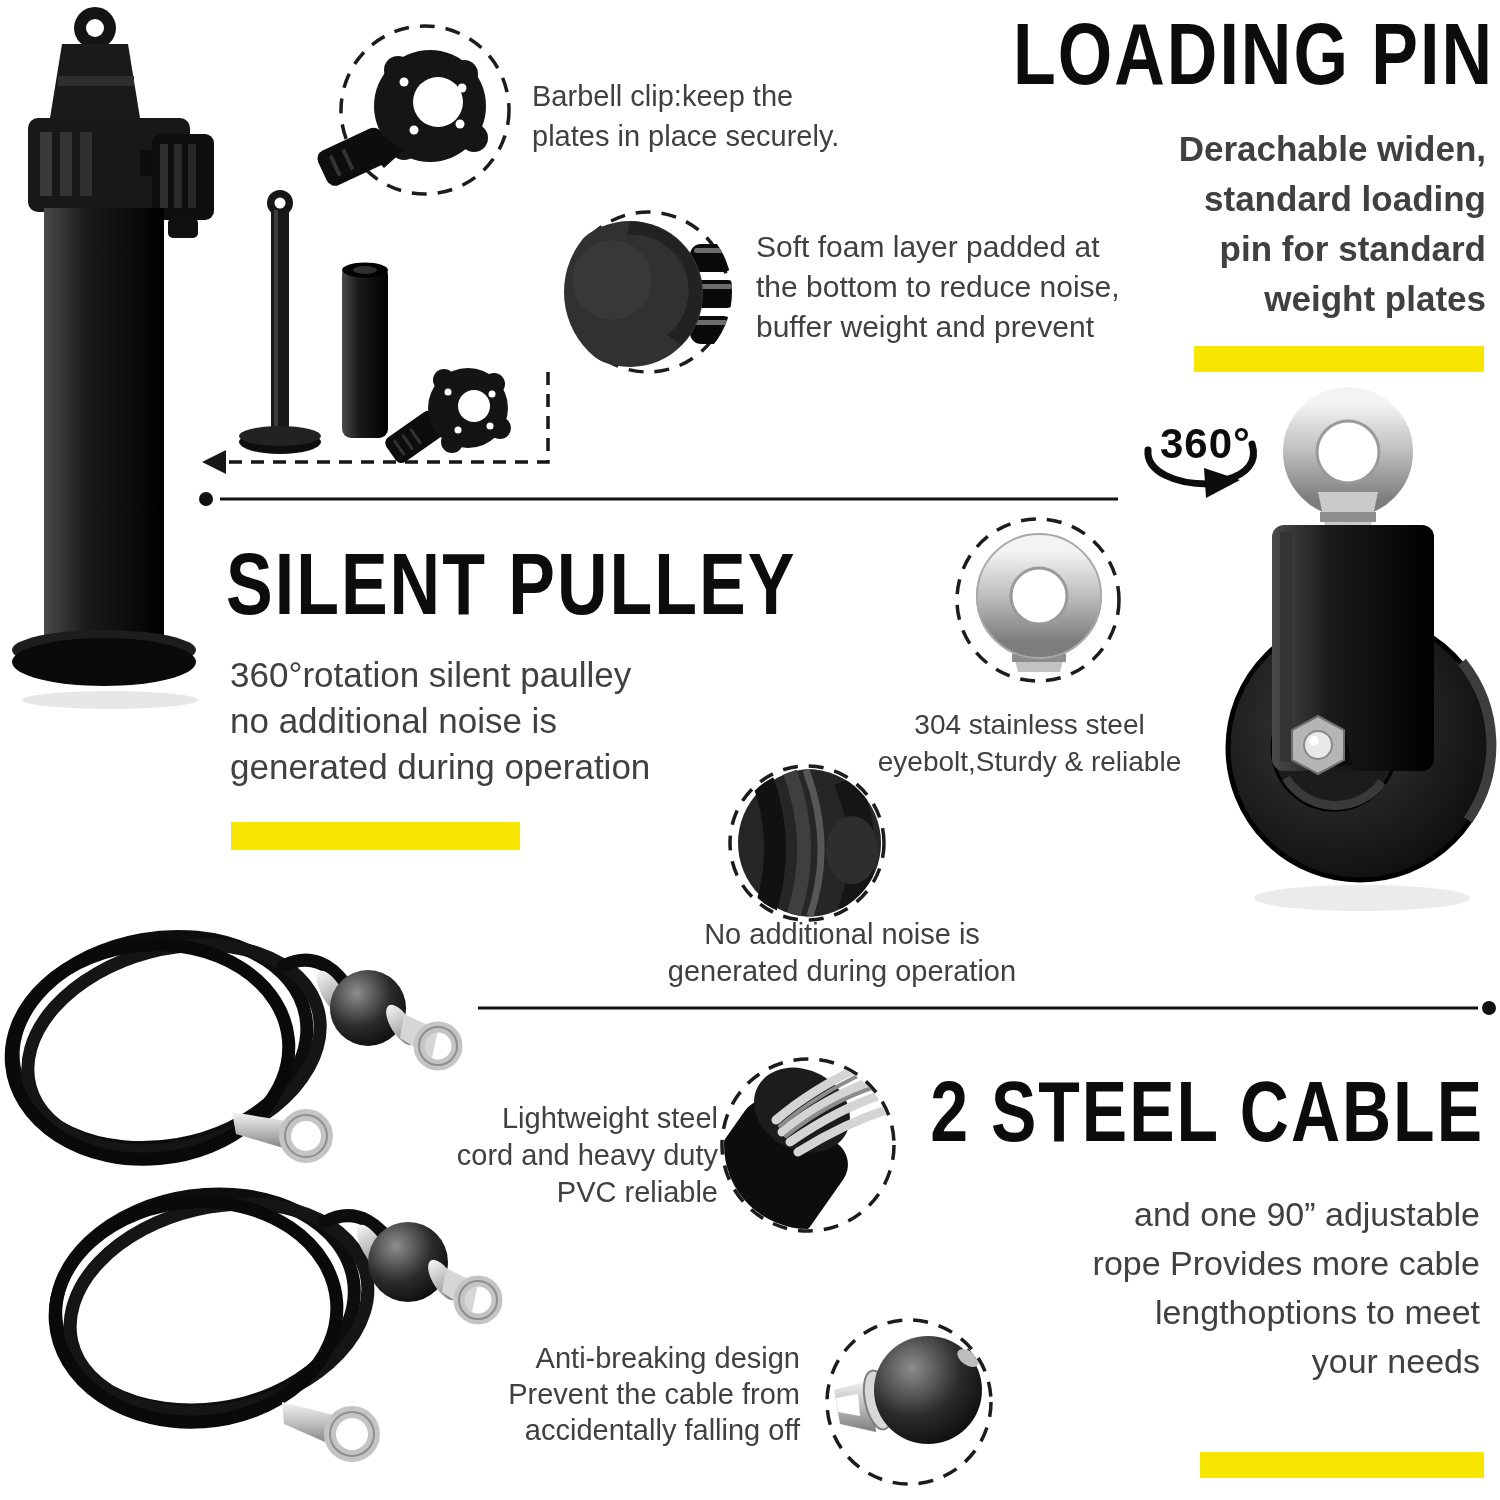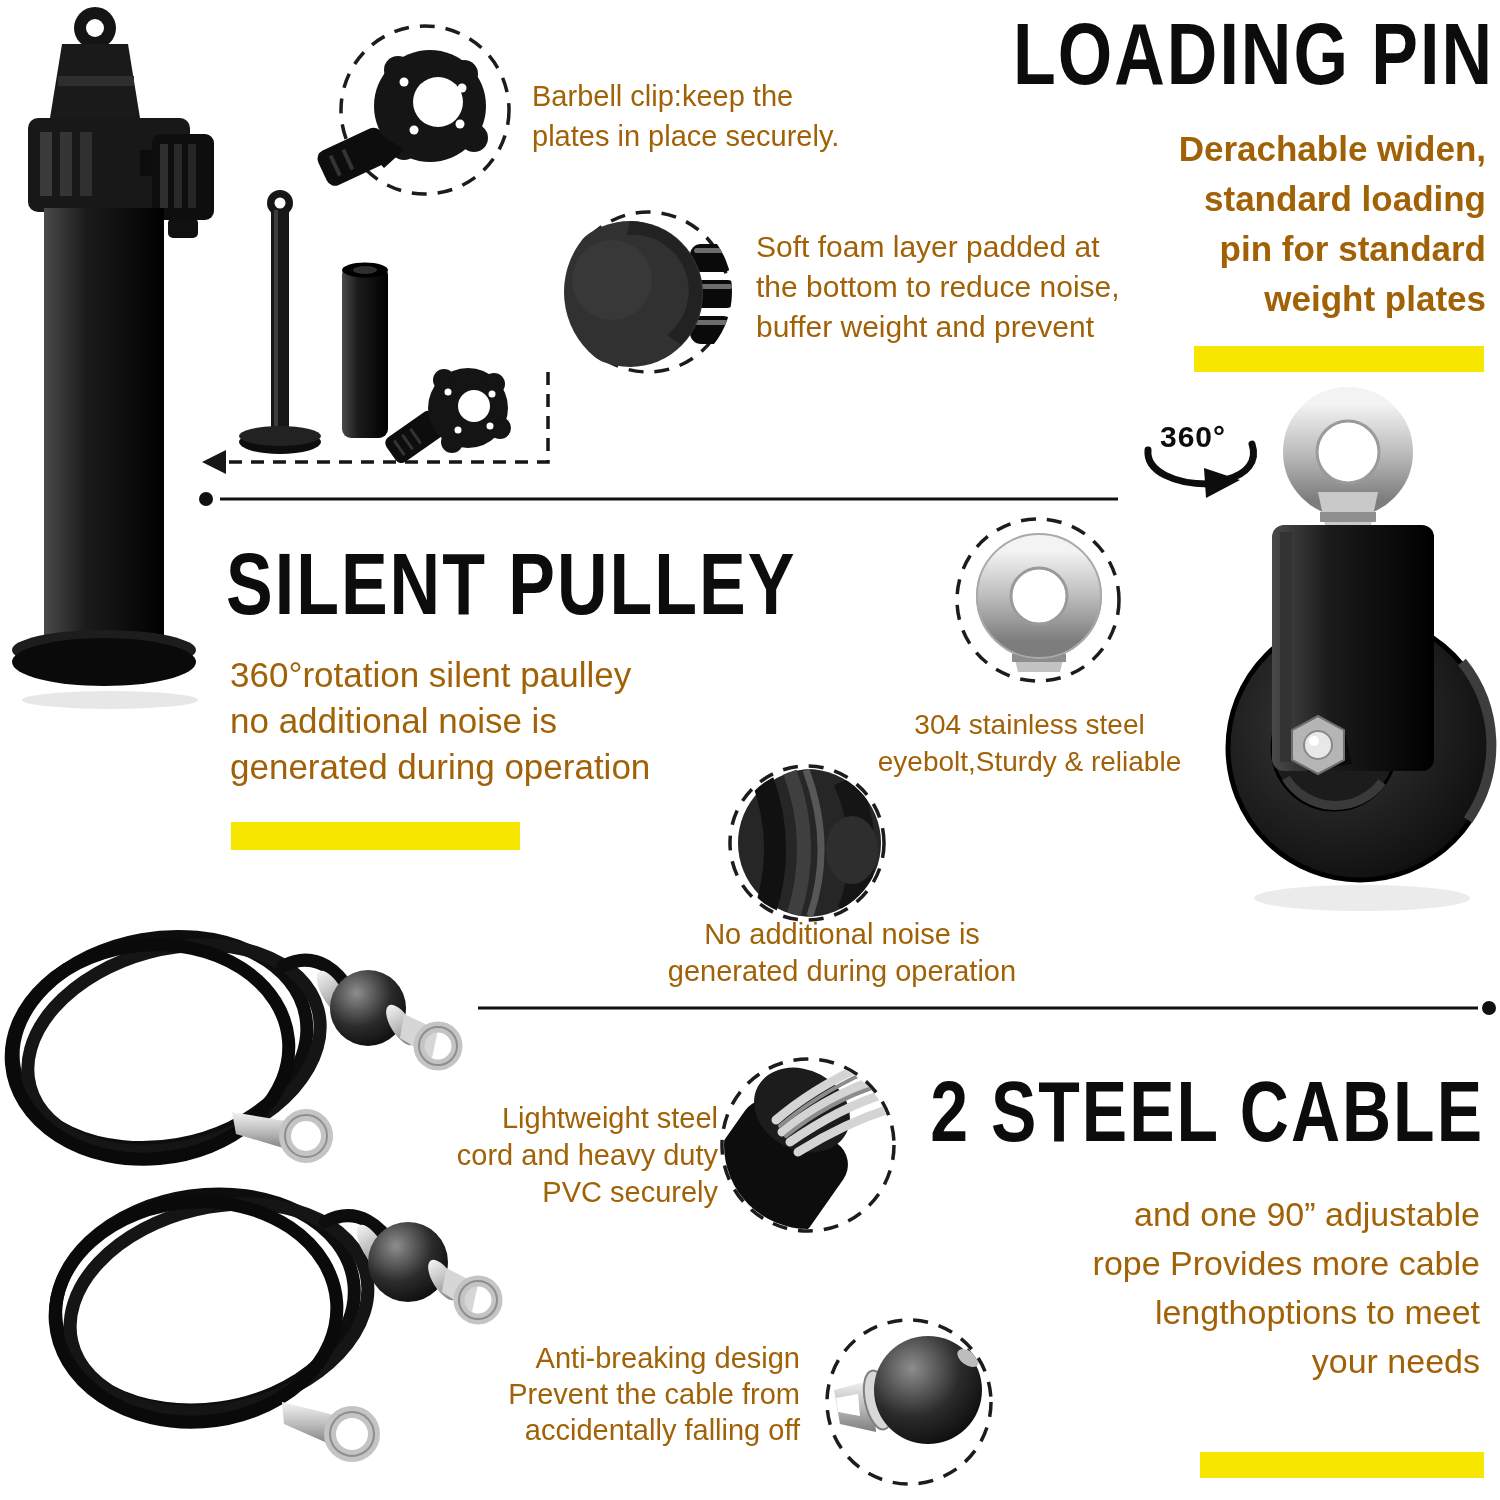--- a/index.html
+++ b/index.html
@@ -4,25 +4,25 @@
 <style>
   html,body{margin:0;padding:0;background:#ffffff;}
   .canvas{position:relative;width:1500px;height:1500px;background:#ffffff;overflow:hidden;
           font-family:"Liberation Sans",sans-serif;color:#141414;}
   .art{position:absolute;left:0;top:0;}
   .abs{position:absolute;}
   .h1{font-weight:900;font-size:70px;color:#0c0c0c;letter-spacing:2px;white-space:nowrap;
       transform:scale(1,1.25);}
   .h1.left{transform-origin:top left;}
   .h1.right{transform-origin:top right;}
-  .t{font-size:30px;line-height:40px;color:#a16207;}
+  .t{font-size:30px;line-height:40px;color:#404040;}
   .right-align{text-align:right;}
   .center-align{text-align:center;}
   .ybar{position:absolute;background:#F7E600;}
-  .rot-label{font-size:30px;font-weight:800;color:#0d0d0d;letter-spacing:1px;}
+  .rot-label{font-size:42px;font-weight:800;color:#0d0d0d;letter-spacing:1px;}
 </style>
 </head>
 <body>
 
 <div class="canvas">
 
   <svg class="art" width="1500" height="1500" viewBox="0 0 1500 1500">
     <defs>
       <linearGradient id="gCyl" x1="0" y1="0" x2="1" y2="0">
         <stop offset="0" stop-color="#4a4a4a"></stop>
@@ -324,21 +324,21 @@
     <div>and one 90” adjustable</div>
     <div>rope Provides more cable</div>
     <div>lengthoptions to meet</div>
     <div>your needs</div>
   </div>
   <div class="ybar" style="left:1200px;top:1452px;width:284px;height:26px;"></div>
 
   <div class="abs t right-align" style="left:430px;top:1100px;width:288px;font-size:29px;line-height:37px;">
     <div>Lightweight steel</div>
     <div>cord and heavy duty</div>
-    <div>PVC securely</div>
+    <div>PVC reliable</div>
   </div>
 
   <div class="abs t right-align" style="left:505px;top:1340px;width:295px;font-size:29px;line-height:36px;">
     <div>Anti-breaking design</div>
     <div>Prevent the cable from</div>
     <div>accidentally falling off</div>
   </div>
 
 </div>
 

